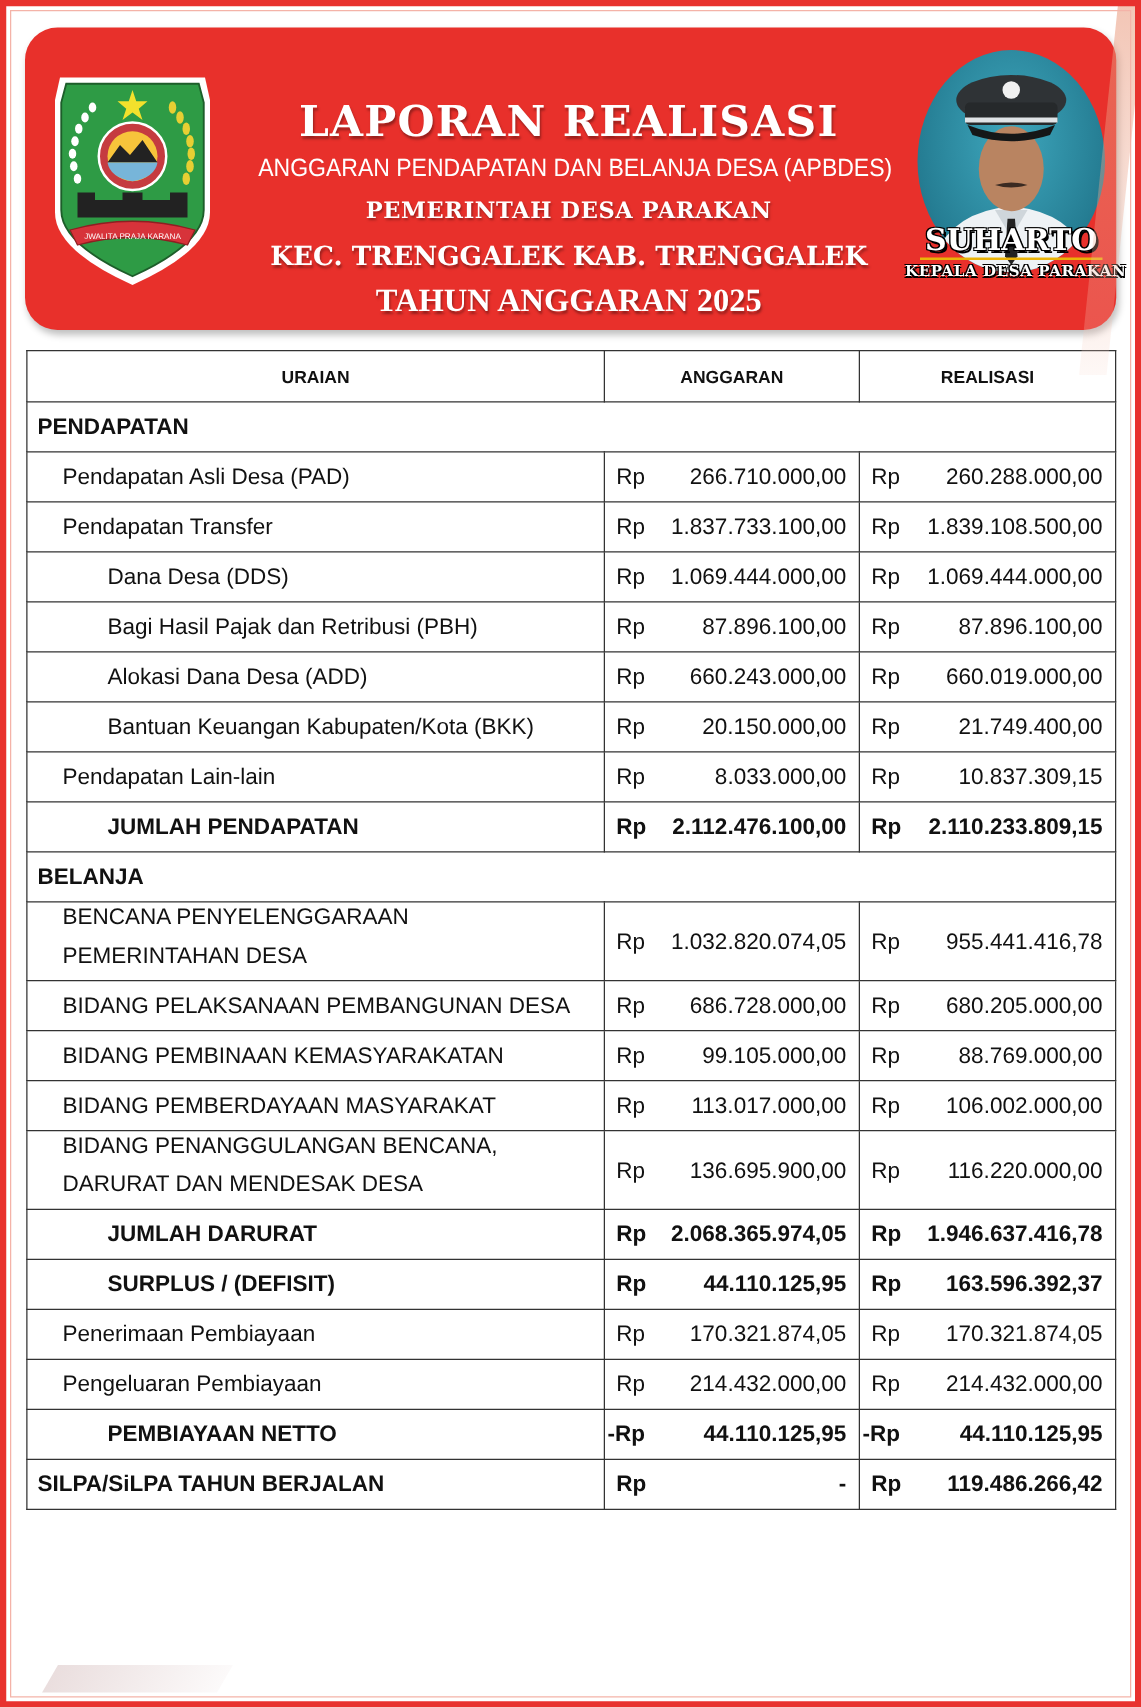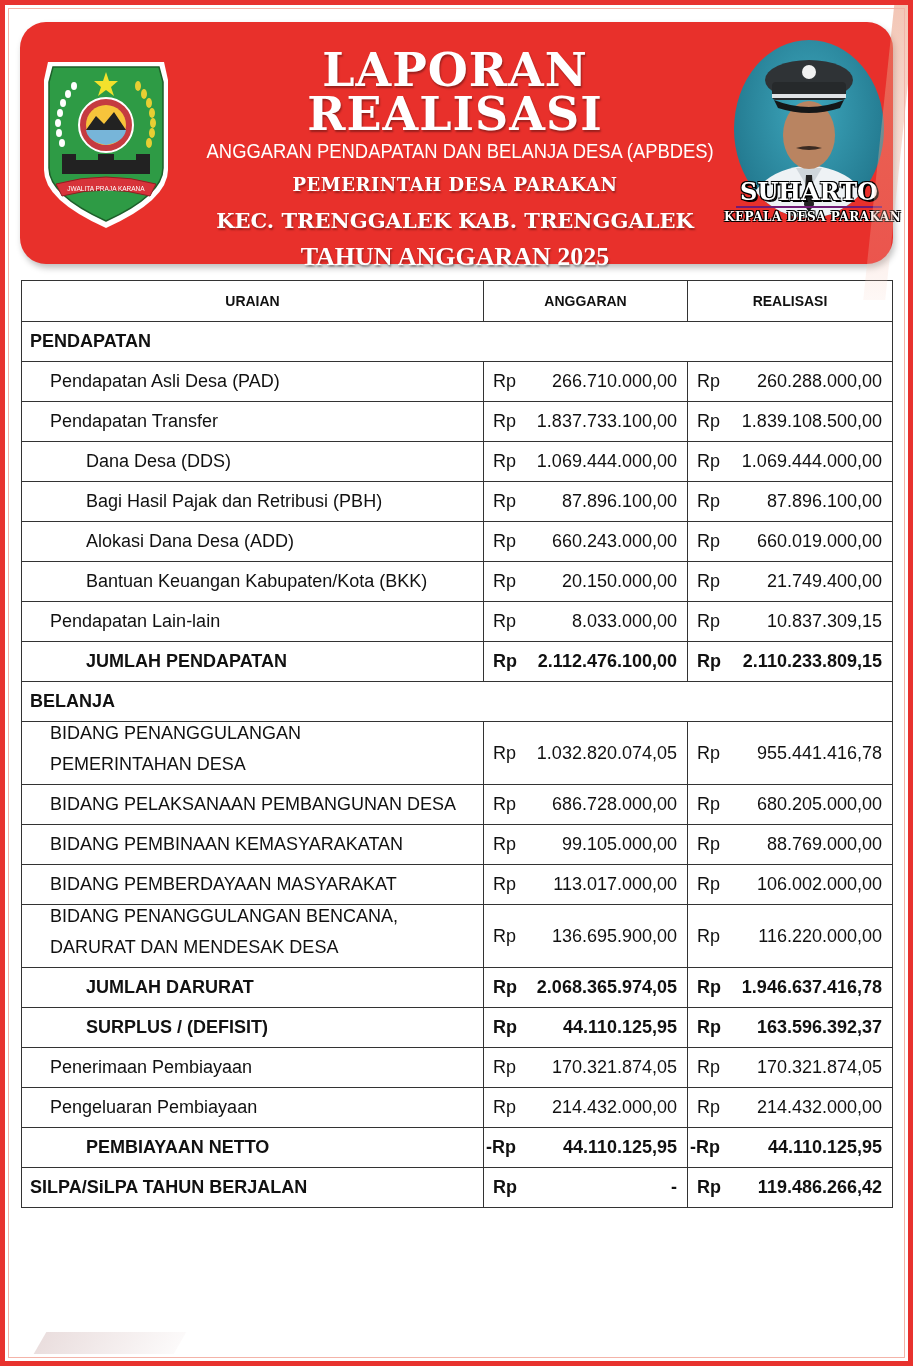--- a/index.html
+++ b/index.html
@@ -39,22 +39,23 @@
   }
   .logo {
     position: absolute; left: 36px; top: 50px; width: 140px; height: 180px;
   }
   .titles {
     position: absolute; left: 185px; top: 48px; width: 540px;
     text-align: center; color: #fff;
   }
   .t1 {
     font-family: "DejaVu Serif", serif; font-weight: bold;
-    font-size: 46px; letter-spacing: 1px; line-height: 44px;
+    font-size: 34px; letter-spacing: 1px; line-height: 44px;
     text-shadow: 1px 2px 2px rgba(0,0,0,0.35);
+    margin-top: 28px;
   }
   .t2 {
     font-family: "Liberation Sans", sans-serif; font-size: 20px;
     line-height: 30px; transform: scaleX(0.92); white-space: nowrap;
   }
   .t3 {
     font-family: "DejaVu Serif", serif; font-weight: bold;
     font-size: 18px; line-height: 38px; letter-spacing: 0.5px;
     text-shadow: 1px 2px 2px rgba(0,0,0,0.35);
   }
@@ -75,21 +76,21 @@
     overflow: hidden;
   }
   .name-block {
     position: absolute; left: 724px; top: 178px; width: 170px; text-align: center;
   }
   .name {
     font-family: "DejaVu Serif", serif; font-weight: bold; font-size: 24px;
     color: #fff; letter-spacing: 0px;
     text-shadow: -1px -1px 0 #000, 1px -1px 0 #000, -1px 1px 0 #000, 1px 1px 0 #000, 2px 2px 0 #000;
     line-height: 28px;
-    display: inline-block; border-bottom: 2px solid #701a75; padding: 0 4px;
+    display: inline-block; border-bottom: 2px solid #eab308; padding: 0 4px;
   }
   .role {
     font-family: "DejaVu Serif", serif; font-weight: bold; font-size: 12px;
     color: #fff; letter-spacing: 0.5px; margin-top: 2px;
     text-shadow: -1px -1px 0 #000, 1px -1px 0 #000, -1px 1px 0 #000, 1px 1px 0 #000;
     white-space: nowrap;
   }
 
   table.report {
     position: absolute; left: 21px; top: 280px; width: 871px;
@@ -333,21 +334,21 @@
           </div>
         </td>
     </tr>
 
     <tr class="section gap-section">
       <td colspan="3" class="sec-lbl">BELANJA</td>
     </tr>
 
     <tr class="two-line">
       <td class="l1">
-        <span class="lbl-text">BIDANG PENANGGULANGAN</span>
+        <span class="lbl-text">BENCANA PENYELENGGARAAN</span>
         <span class="lbl-text">PEMERINTAHAN DESA</span>
       </td>
       <td>
           <div class="money top">
             <span>Rp</span>
             <span>1.032.820.074,05</span>
           </div>
         </td>
       <td>
           <div class="money top">

